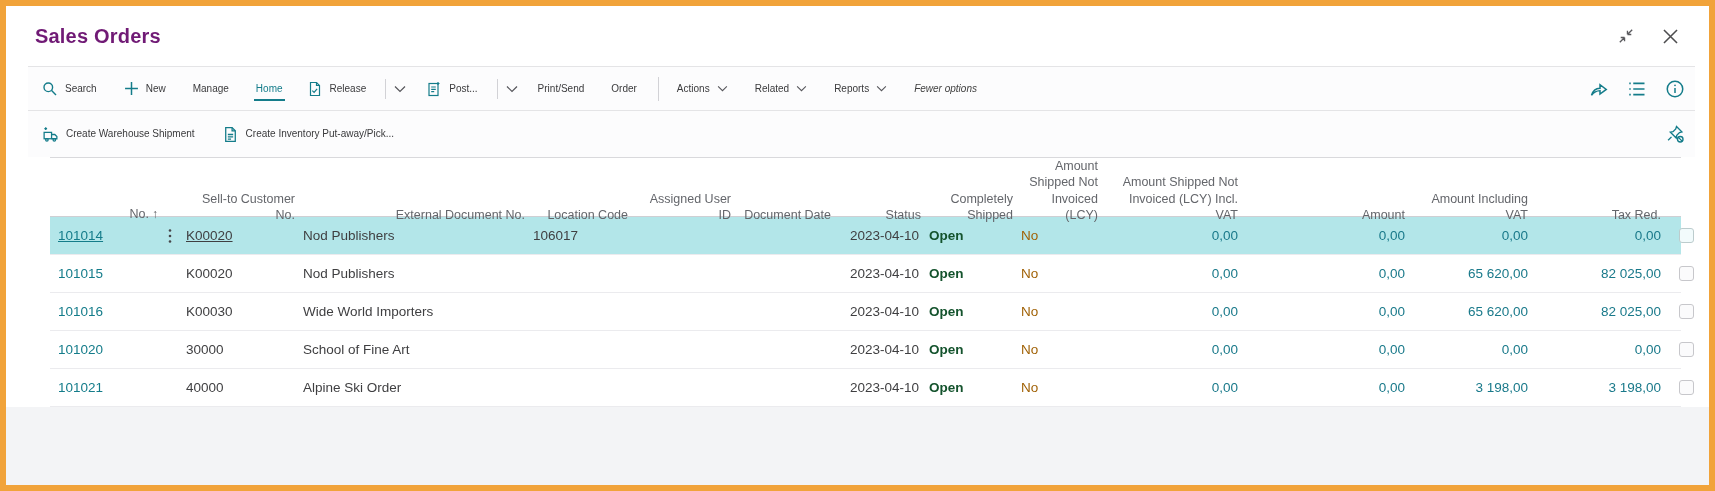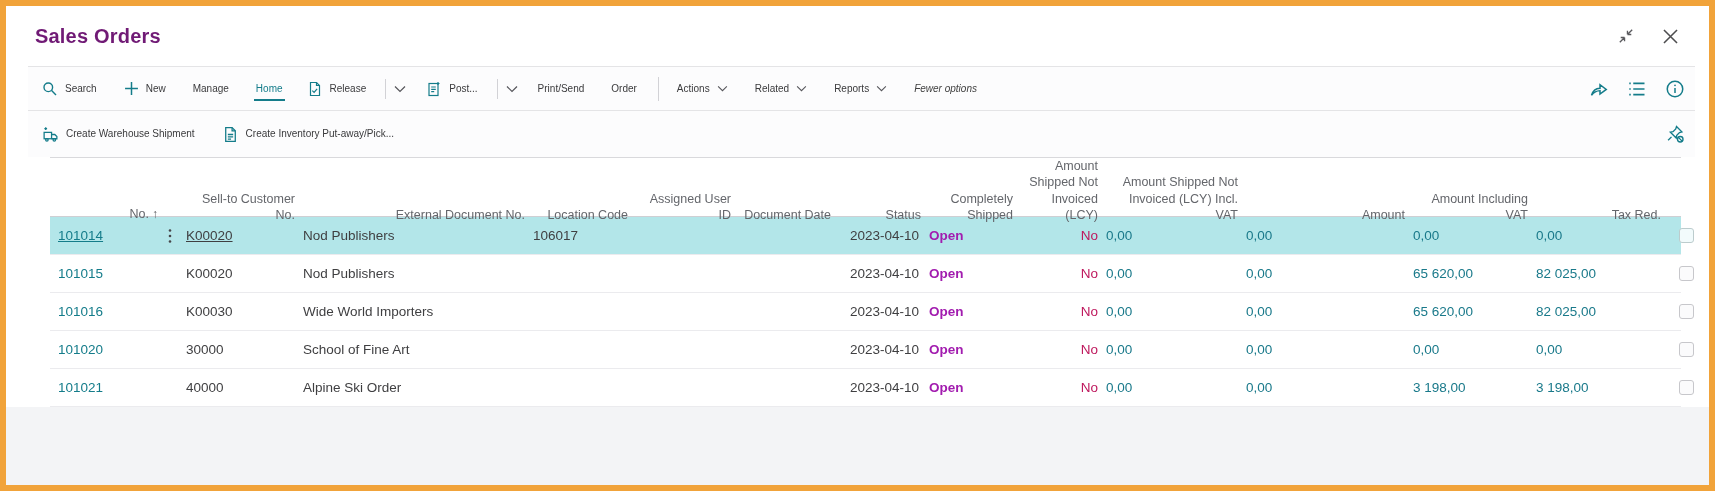--- a/index.html
+++ b/index.html
@@ -68,27 +68,27 @@
   .grow.head .hc.num{ text-align:right; padding-right:2px; }
   .grow.head .hc .hwrap{ display:inline-block; }
   .grow.head .hc.num .hwrap{ text-align:right; }
   .hwrap.w112{ max-width:118px; }
   .grow.head .sort{ font-size:12px; color:#5c5c60; margin-left:3px; }
 
   .grow.datarow{ height:38px; border-bottom:1px solid #ebebee; background:#ffffff; color:#3f3f41; cursor:pointer; }
   .grow.datarow.selected{ background:#b3e6e9; }
   .cell{ padding:0 2px 0 6px; white-space:nowrap; overflow:hidden; }
   .cell.first{ padding-left:8px; }
-  .cell.num{ text-align:left; padding-right:2px; color:#19798a; }
+  .cell.num{ text-align:right; padding-right:2px; color:#19798a; }
   .cell.date{ text-align:right; padding-right:4px; }
   .link{ color:#147c8a; text-decoration:none; cursor:pointer; }
   .selected .link.no-link{ text-decoration:underline;margin-top:20px; }
   .selected .u{ text-decoration:underline; }
-  .status{ color:#a21caf; font-weight:700; }
-  .yesno{ color:#be185d;text-align:right; }
+  .status{ color:#14532d; font-weight:700; }
+  .yesno{ color:#a16207; }
   .dots-cell{ display:flex; align-items:center; justify-content:center; }
   .cb-cell{ display:flex; align-items:center; justify-content:center; }
   .cb{ width:15px; height:15px; border:1px solid #c7c7cb; border-radius:3px; background:#fbfbfc; }
   .selected .cb{ background:#f2fbfc; border-color:#bccccd; }
 
   .body-fill{ flex:1; background:#f3f4f6; margin:0; }
 
   svg{ display:block; }
 </style>
 </head>

